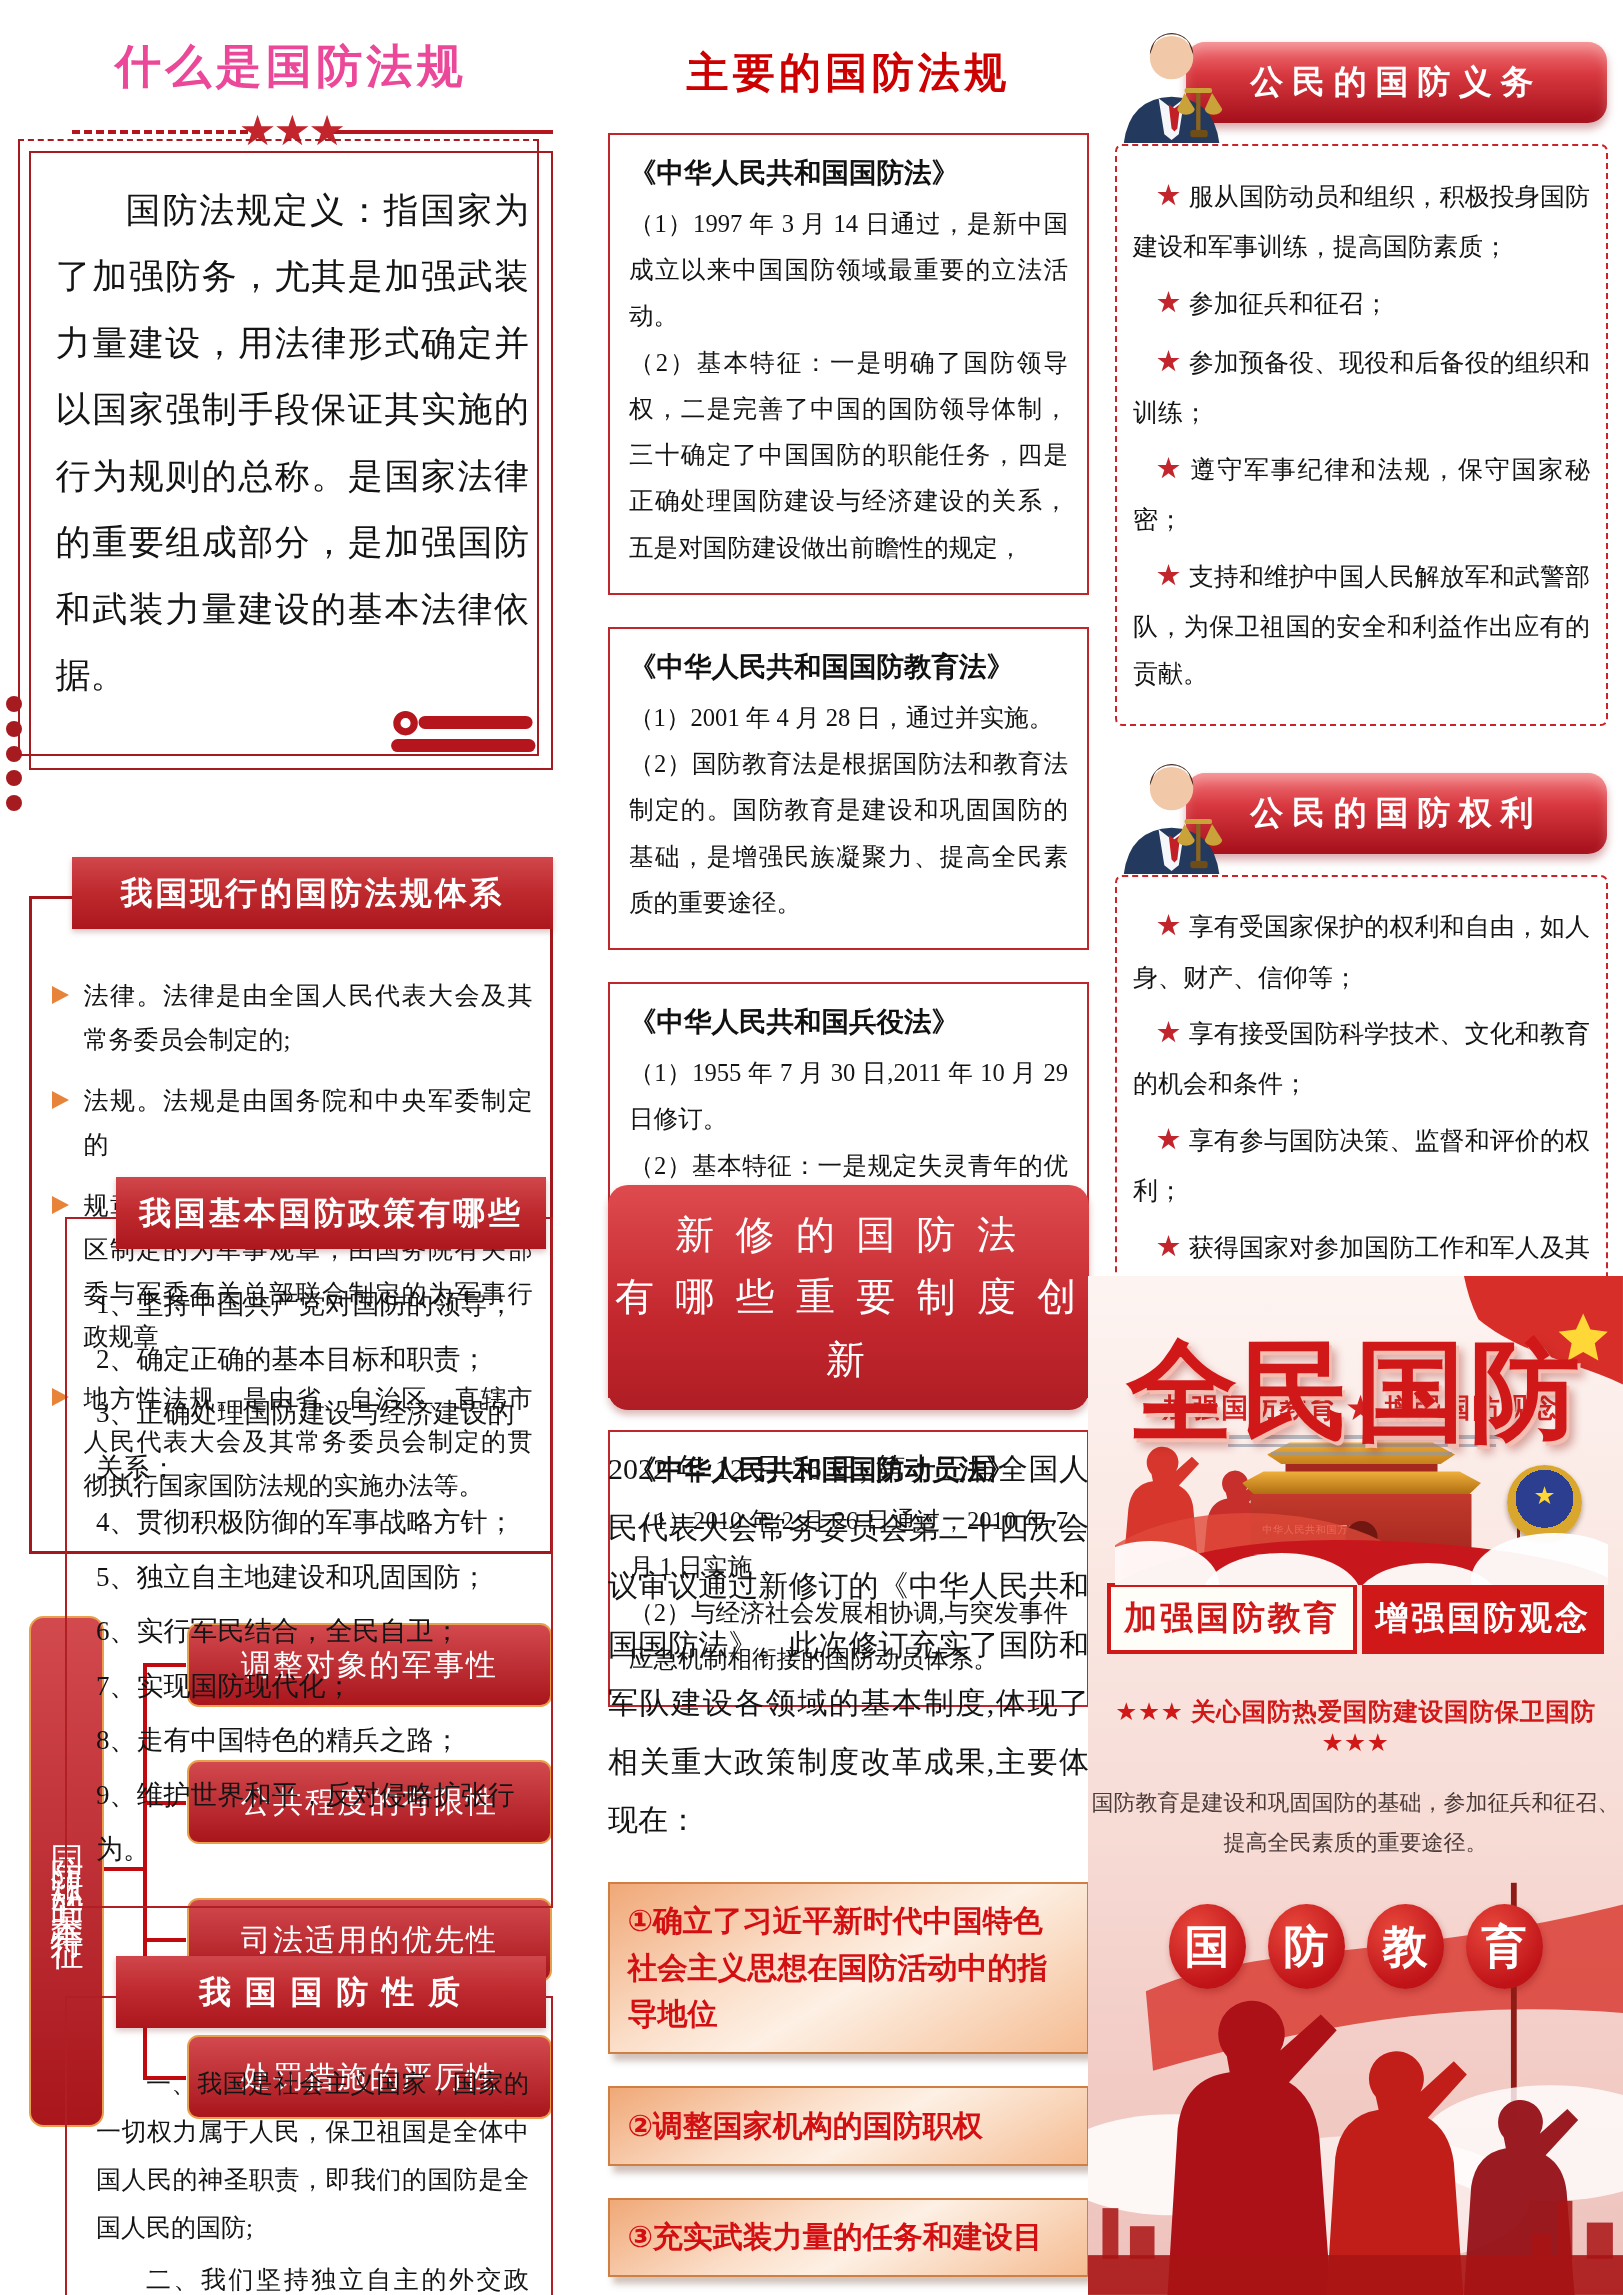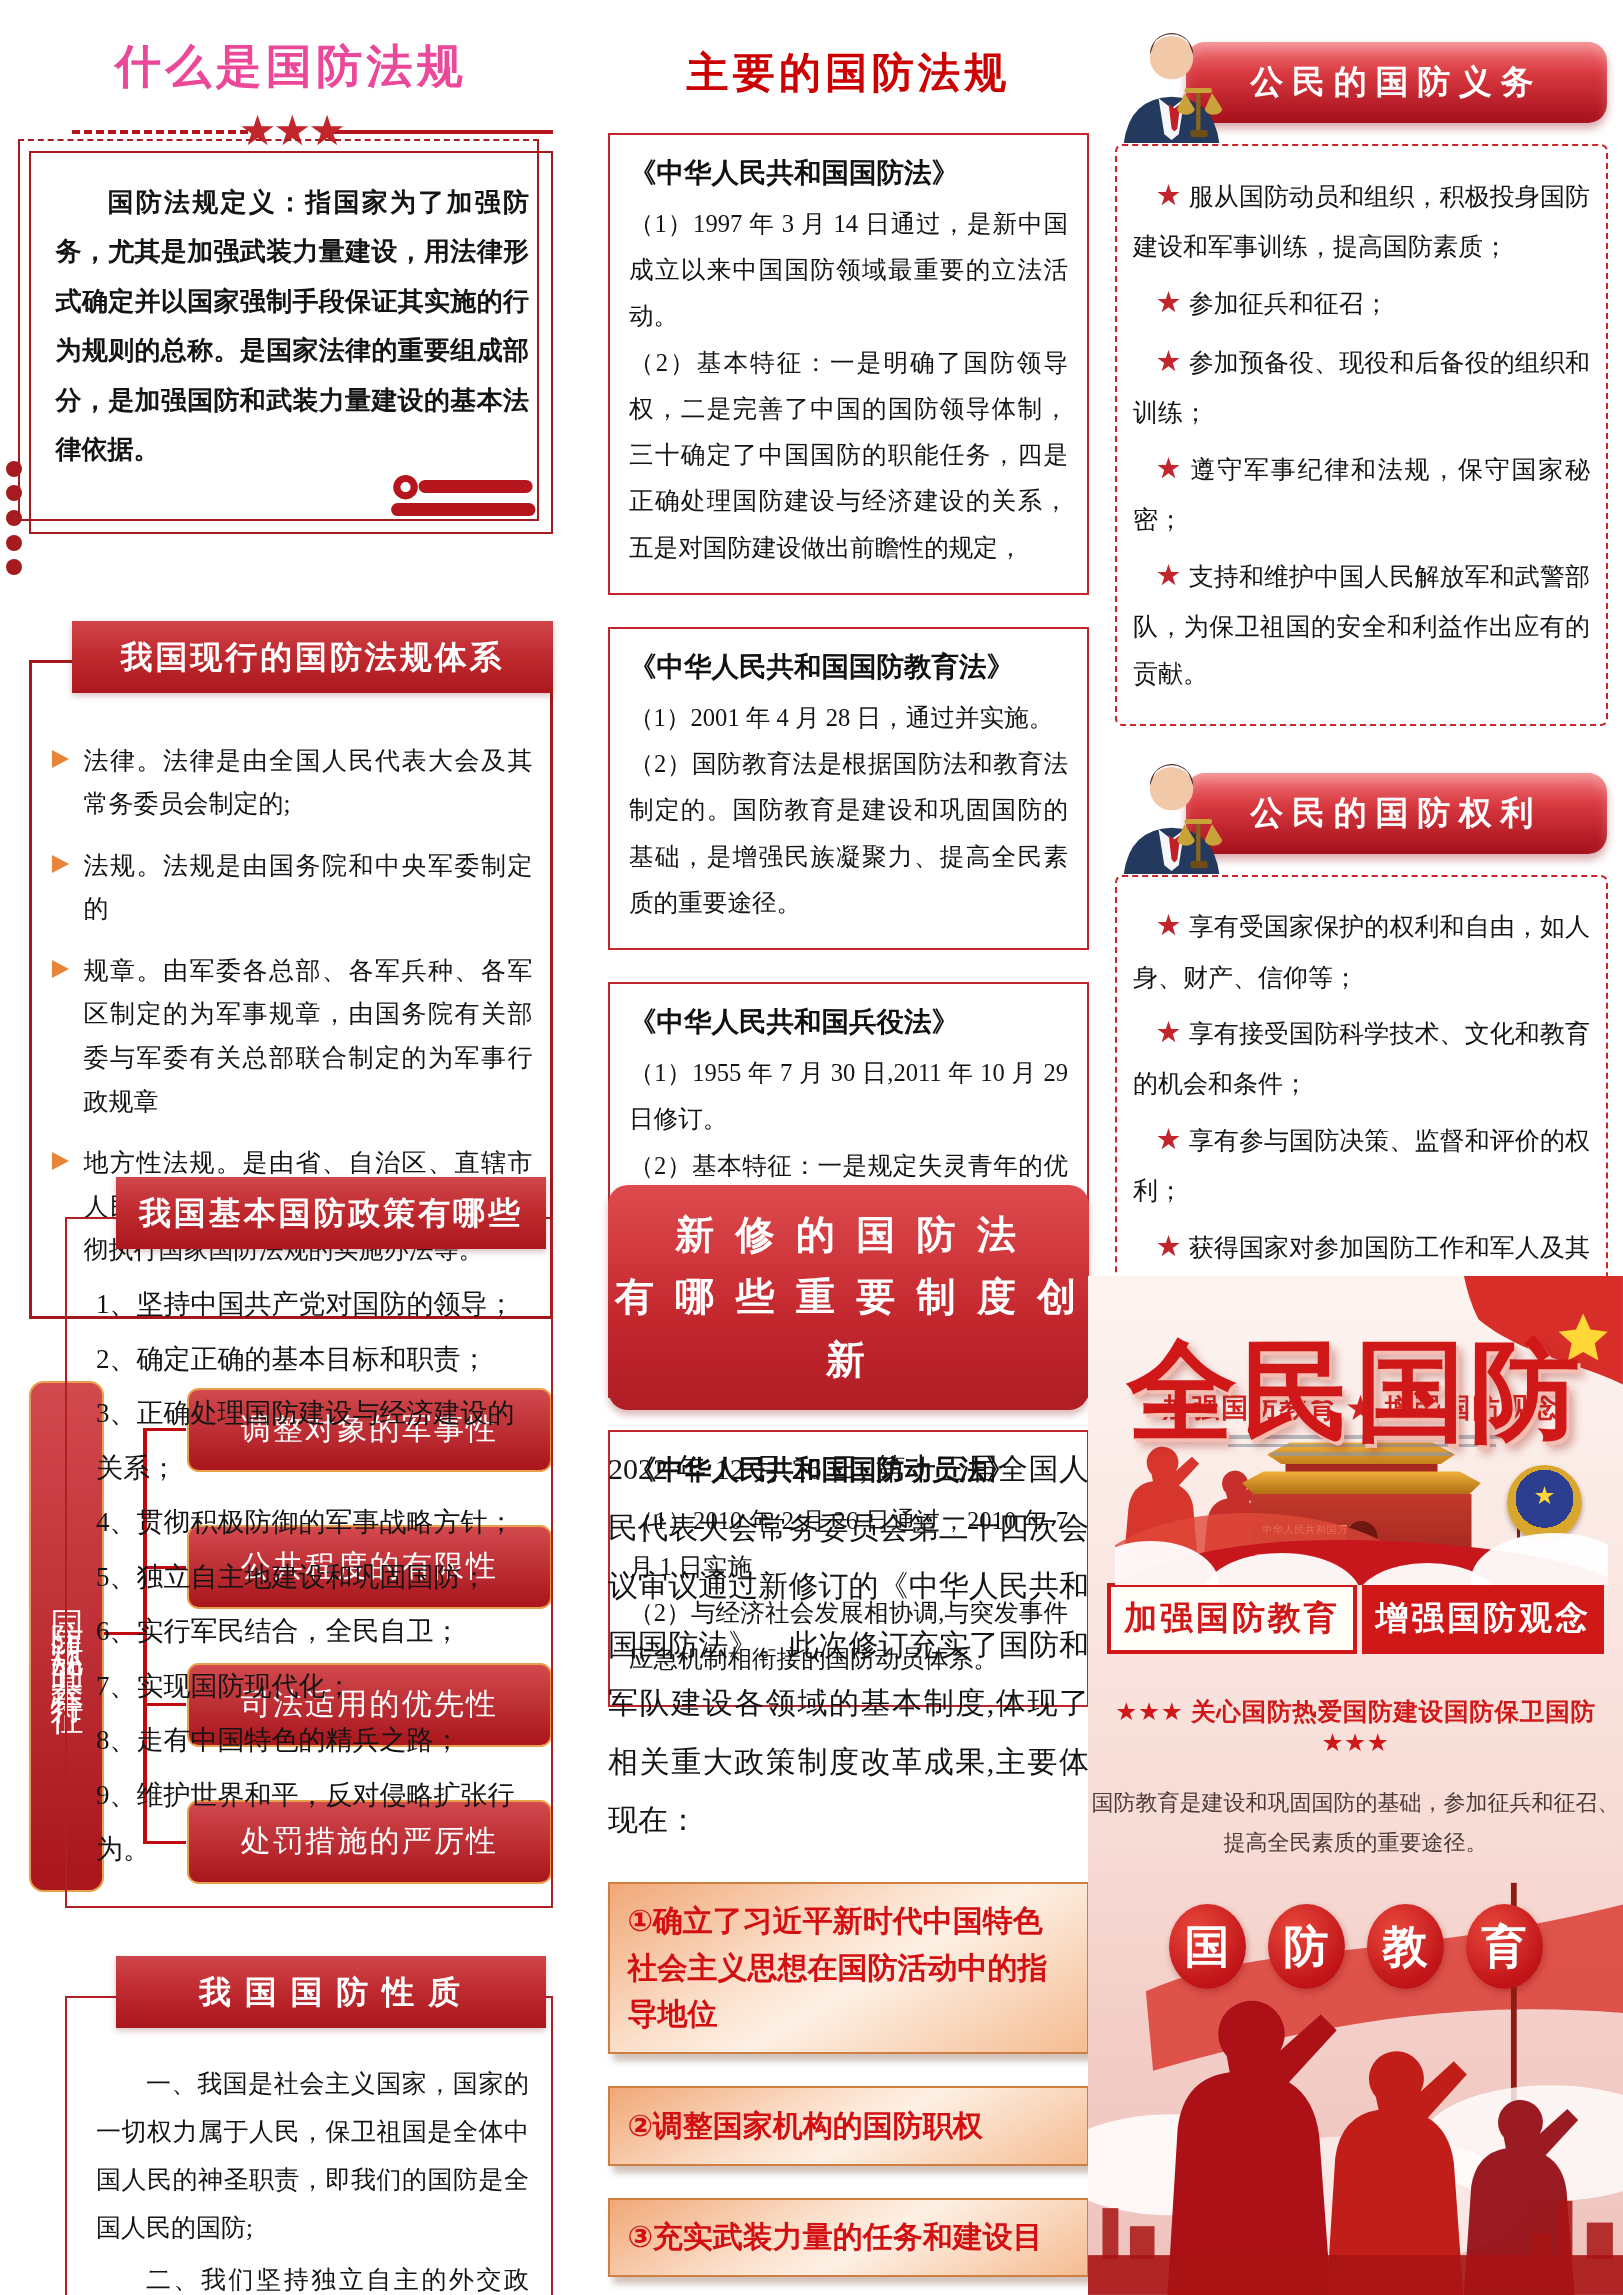--- a/index.html
+++ b/index.html
@@ -13,21 +13,21 @@
   .c1t{ position:absolute; left:29px; top:36px; width:524px; }
   .big-title{ font-size:46px; font-weight:bold; color:#ec4899; text-align:center; letter-spacing:4.3px; }
   .star-divider{ position:relative; height:52px; margin-top:7.2px; }
   .star-divider .dash-left{ position:absolute; left:43px; right:56%; top:24.6px; border-top:4.3px dashed #b5161d; }
   .star-divider .solid-right{ position:absolute; left:58%; right:0; top:24.6px; border-top:4.3px solid #b5161d; }
   .star-divider .stars{ position:relative; text-align:center; font-size:42px; color:#c2262c;
     font-family:"DejaVu Sans",sans-serif; letter-spacing:-2.9px; line-height:52px; }
   .def-box{ position:relative; border:2.2px solid #a61b20; padding:24.6px 22px 58px 24.6px; margin-top:-5.8px; }
   .def-box .outer-frame{ position:absolute; left:-13px; top:-14.5px; right:11.6px; bottom:11.6px;
     border:2.2px solid #a61b20; border-top-style:dashed; pointer-events:none; }
-  .def-text{ font-size:26px; line-height:1.9; text-align:justify; text-indent:2em;font-weight:bold; }
+  .def-text{ font-size:35px; line-height:1.9; text-align:justify; text-indent:2em; }
   .dot-col{ position:absolute; left:-24.6px; bottom:-43px; display:flex; flex-direction:column; gap:8.7px; }
   .dot-col i{ width:16px; height:16px; border-radius:50%; background:#a61b20; display:block; }
   .cloud-motif{ position:absolute; right:4.3px; bottom:7.2px; }
 
   .sys{ position:relative; margin-top:87px; }
   .hdr-bar{ background:linear-gradient(180deg,#d0474b 0%,#c02b30 45%,#ab171d 100%);
     color:#fff; text-align:center; font-weight:bold; font-size:32px; letter-spacing:2.9px;
     height:72px; line-height:72px; box-shadow:0 2.9px 5.8px rgba(120,20,20,.25); }
   .sys .hdr-bar{ position:relative; z-index:2; margin-left:43px; }
   .sys-frame{ border:3.6px solid #a3181d; margin-top:-33px; padding:58px 17.4px 26px 20px; }
@@ -97,21 +97,21 @@
   .sec{ position:relative;margin-left:36px; }
   .sec .hdr-bar{ position:relative; z-index:2; margin-left:51px; margin-right:7.2px; }
   .sec-frame{ border:2.9px solid #b01f24; margin-top:-32px; padding:58px 22px 29px 29px; }
   .pol-item{ font-size:27px; line-height:2.02; }
   .nature-gap{ margin-top:48px; }
   .nat-p{ font-size:25px; line-height:1.92; text-align:justify; text-indent:2em; margin-top:4.3px; }
 
   
   .c2b{ position:absolute; left:608px; top:1185px; width:481px; }
   .new-hdr{ background:linear-gradient(180deg,#de4b4e 0%,#c3272e 60%,#b01d24 100%); border-radius:20px;
-    color:#fff; text-align:center; font-weight:bold; font-size:39px; line-height:1.6; padding:19px 4.3px;
+    color:#fff; text-align:center; font-weight:normal; font-size:39px; line-height:1.6; padding:19px 4.3px;
     letter-spacing:5.8px; box-shadow:0 4.3px 7.2px rgba(140,25,25,.3); }
   .c2b-intro{ margin-top:30px; font-size:30px; line-height:1.95; text-align:justify; }
   .itm{ margin-top:32px; border:2.2px solid #cf7f42; padding:14.5px 17.4px; line-height:1.55;
     background:linear-gradient(150deg,#f0a877 0%,#fbdfca 38%,#fdf0e4 55%,#f5bc92 100%);
     box-shadow:5px 6.5px 6.5px rgba(120,80,60,.35);
     font-family:"Liberation Sans","DejaVu Sans",sans-serif; font-weight:bold; font-size:30px; color:#d40f12; }
 
   
   .poster{ position:absolute; left:1088px; top:1276px; width:535px; height:1019px; overflow:hidden;
     background:linear-gradient(180deg,#fdf4f1 0%,#fae7e2 30%,#f7dbd5 55%,#f3cdc7 75%,#eec2bc 100%); }

